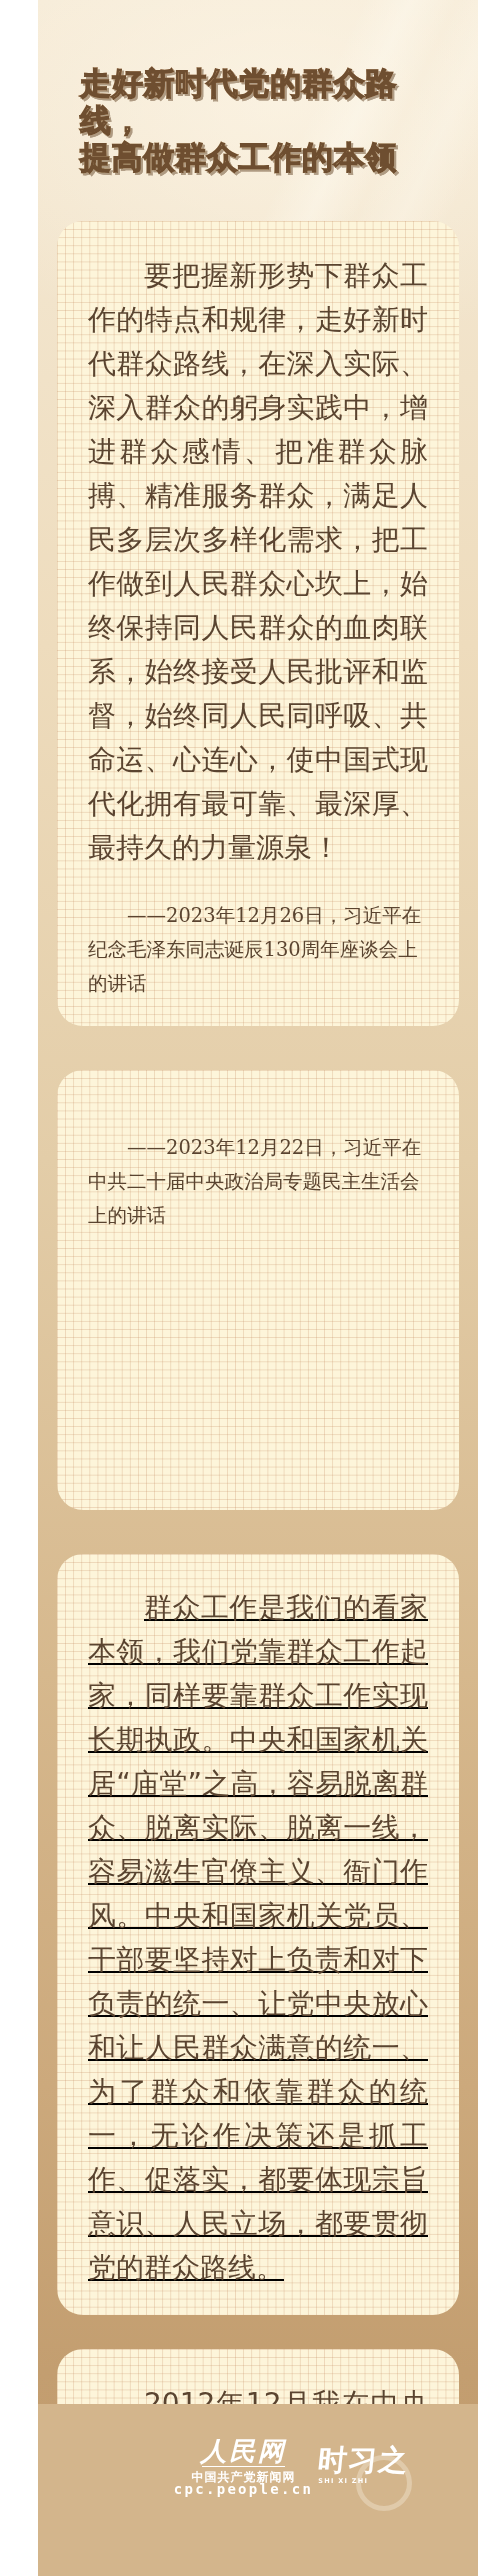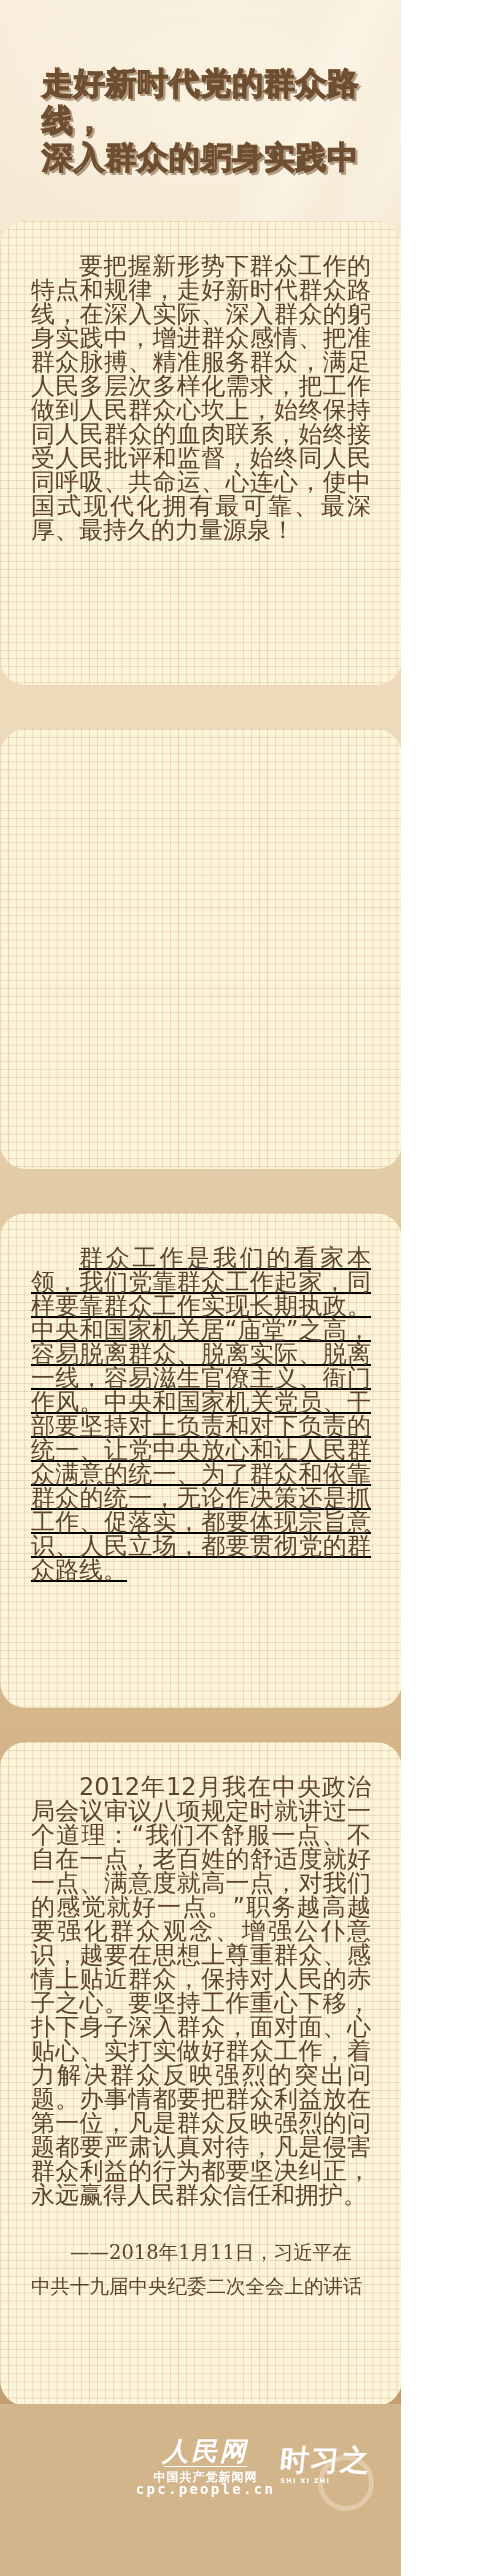--- a/index.html
+++ b/index.html
@@ -2,34 +2,35 @@
 <html style="font-size:10.4px"><head>
 <meta charset="utf-8">
 <style>
   html, body { margin: 0; padding: 0; }
   body {
     width: 488px;
     font-family: "DejaVu Sans", sans-serif;
   }
   .page {
     position: relative;
-    width: 401px;
+    width: 440px;
     height: 2576px;
     overflow: hidden;
     background:
       radial-gradient(ellipse 585px 390px at 55% 4%, rgba(255,249,236,0.55), rgba(255,249,236,0) 65%),
       linear-gradient(180deg,
         #f6ebd7 0%,
         #f3e6cf 8%,
         #eedcbd 25%,
         #e3cda8 45%,
         #d6b88d 65%,
         #cca97c 81%,
         #c39e70 92%,
         #c19b6e 100%);
+    margin-left: 38px;
   }
   .rays {
     position: absolute;
     top: 0; left: 0;
     width: 488px; height: 618px;
     pointer-events: none;
     background: linear-gradient(115deg,
       rgba(255,255,255,0) 42%,
       rgba(255,252,243,0.40) 48%,
       rgba(255,255,255,0) 54%,
@@ -71,22 +72,22 @@
       linear-gradient(to right, rgba(201,146,106,0.30) 0.7px, rgba(0,0,0,0) 0.7px),
       linear-gradient(to bottom, rgba(201,146,106,0.30) 0.7px, rgba(0,0,0,0) 0.7px);
     background-size: 8.1px 8.1px;
   }
   .card-1 { margin-top: 45px; min-height: 464px; }
   .card-2 { margin-top: 44px; min-height: 440px; }
   .card-3 { margin-top: 44px; min-height: 495px; text-decoration: underline; }
   .card-4 { margin-top: 34px; min-height: 664px; }
   .quote {
     margin: 0;
-    font-size: 24px;
-    line-height: 24px;
+    font-size: 28px;
+    line-height: 44px;
     font-weight: 500;
     color: #5a4430;
     text-align: justify;
     text-indent: 2em;
     font-family: "DejaVu Sans", sans-serif;
   }
   .attribution {
     margin: 29px 0 0 0;
     font-size: 19.5px;
     line-height: 34px;
@@ -179,28 +180,30 @@
   }
 </style>
 </head>
 <body>
 
 <div class="page">
   <div class="rays"></div>
 
   <h1 class="title">
     <span>走好新时代党的群众路线，</span>
-    <span>深入群众的躬身实践中</span>
+    <span>提高做群众工作的本领</span>
   </h1>
 
   <div class="card card-1">
     <p class="quote">要把握新形势下群众工作的特点和规律，走好新时代群众路线，在深入实际、深入群众的躬身实践中，增进群众感情、把准群众脉搏、精准服务群众，满足人民多层次多样化需求，把工作做到人民群众心坎上，始终保持同人民群众的血肉联系，始终接受人民批评和监督，始终同人民同呼吸、共命运、心连心，使中国式现代化拥有最可靠、最深厚、最持久的力量源泉！</p>
+    <p class="attribution">——2023年12月26日，习近平在纪念毛泽东同志诞辰130周年座谈会上的讲话</p>
   </div>
 
   <div class="card card-2">
+    <p class="attribution">——2023年12月22日，习近平在中共二十届中央政治局专题民主生活会上的讲话</p>
   </div>
 
   <div class="card card-3">
     <p class="quote">群众工作是我们的看家本领，我们党靠群众工作起家，同样要靠群众工作实现长期执政。中央和国家机关居“庙堂”之高，容易脱离群众、脱离实际、脱离一线，容易滋生官僚主义、衙门作风。中央和国家机关党员、干部要坚持对上负责和对下负责的统一、让党中央放心和让人民群众满意的统一、为了群众和依靠群众的统一，无论作决策还是抓工作、促落实，都要体现宗旨意识、人民立场，都要贯彻党的群众路线。</p>
   </div>
 
   <div class="card card-4">
     <p class="quote">2012年12月我在中央政治局会议审议八项规定时就讲过一个道理：“我们不舒服一点、不自在一点，老百姓的舒适度就好一点、满意度就高一点，对我们的感觉就好一点。”职务越高越要强化群众观念、增强公仆意识，越要在思想上尊重群众、感情上贴近群众，保持对人民的赤子之心。要坚持工作重心下移，扑下身子深入群众，面对面、心贴心、实打实做好群众工作，着力解决群众反映强烈的突出问题。办事情都要把群众利益放在第一位，凡是群众反映强烈的问题都要严肃认真对待，凡是侵害群众利益的行为都要坚决纠正，永远赢得人民群众信任和拥护。</p>
     <p class="attribution">——2018年1月11日，习近平在中共十九届中央纪委二次全会上的讲话</p>
   </div>

